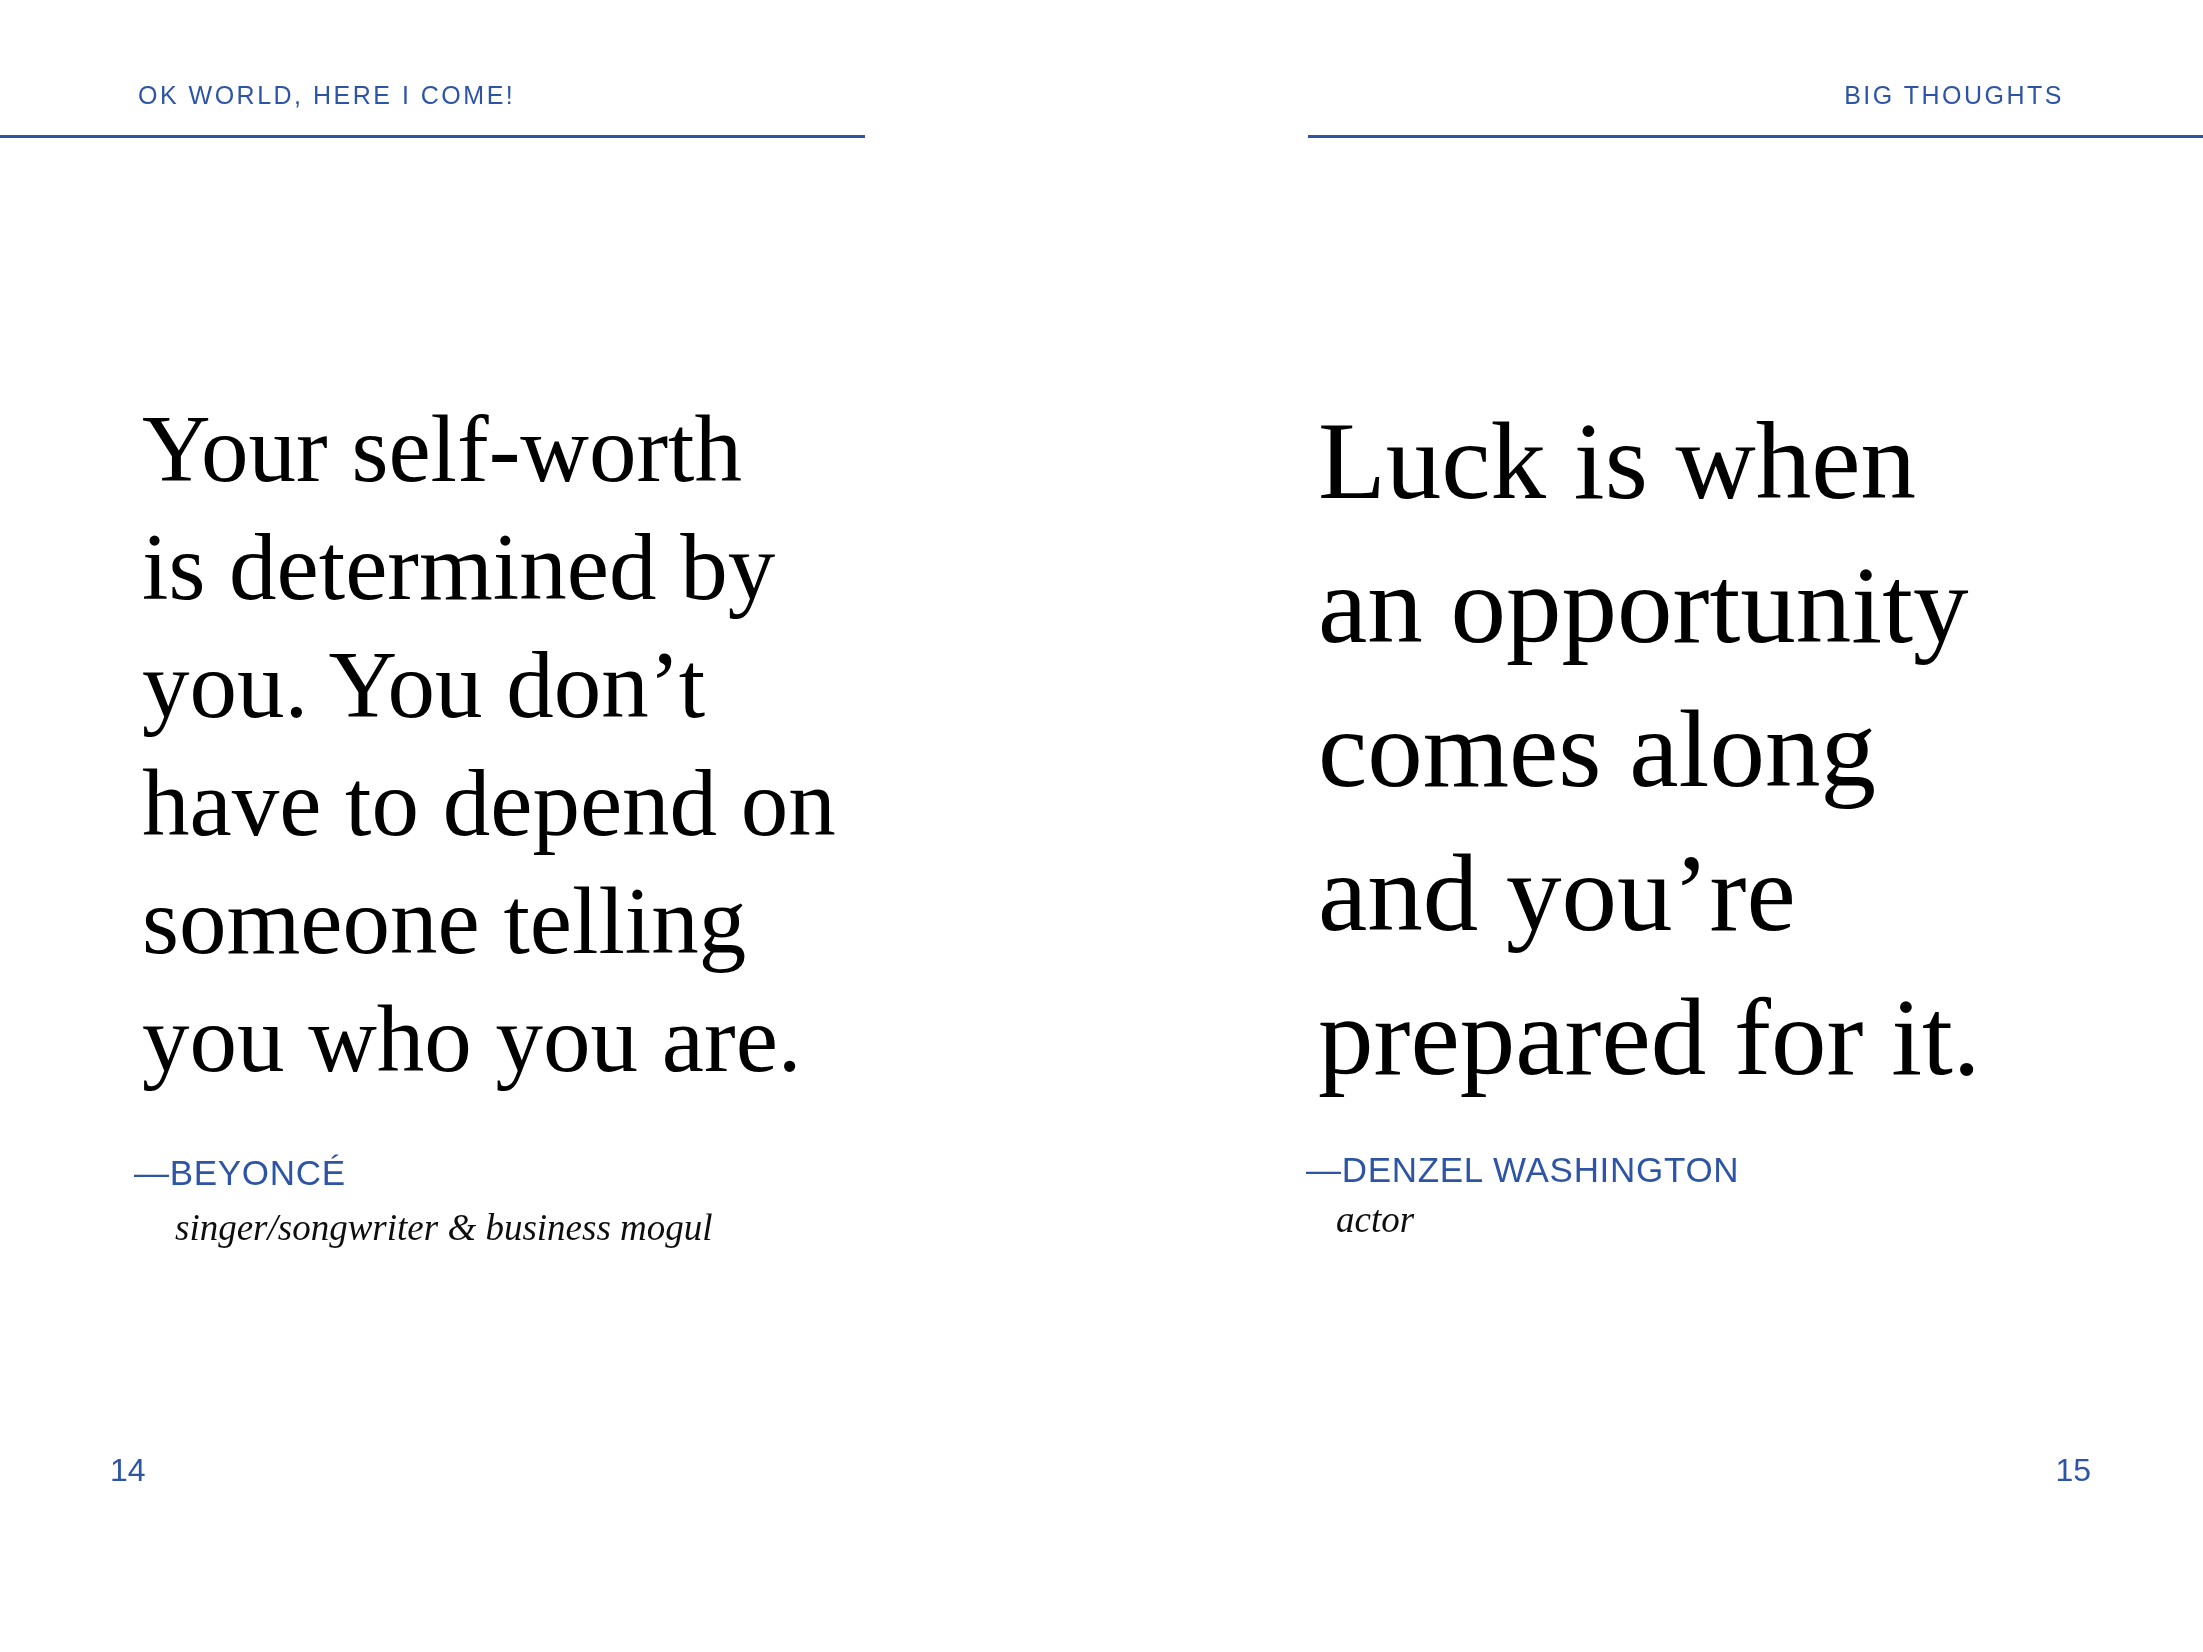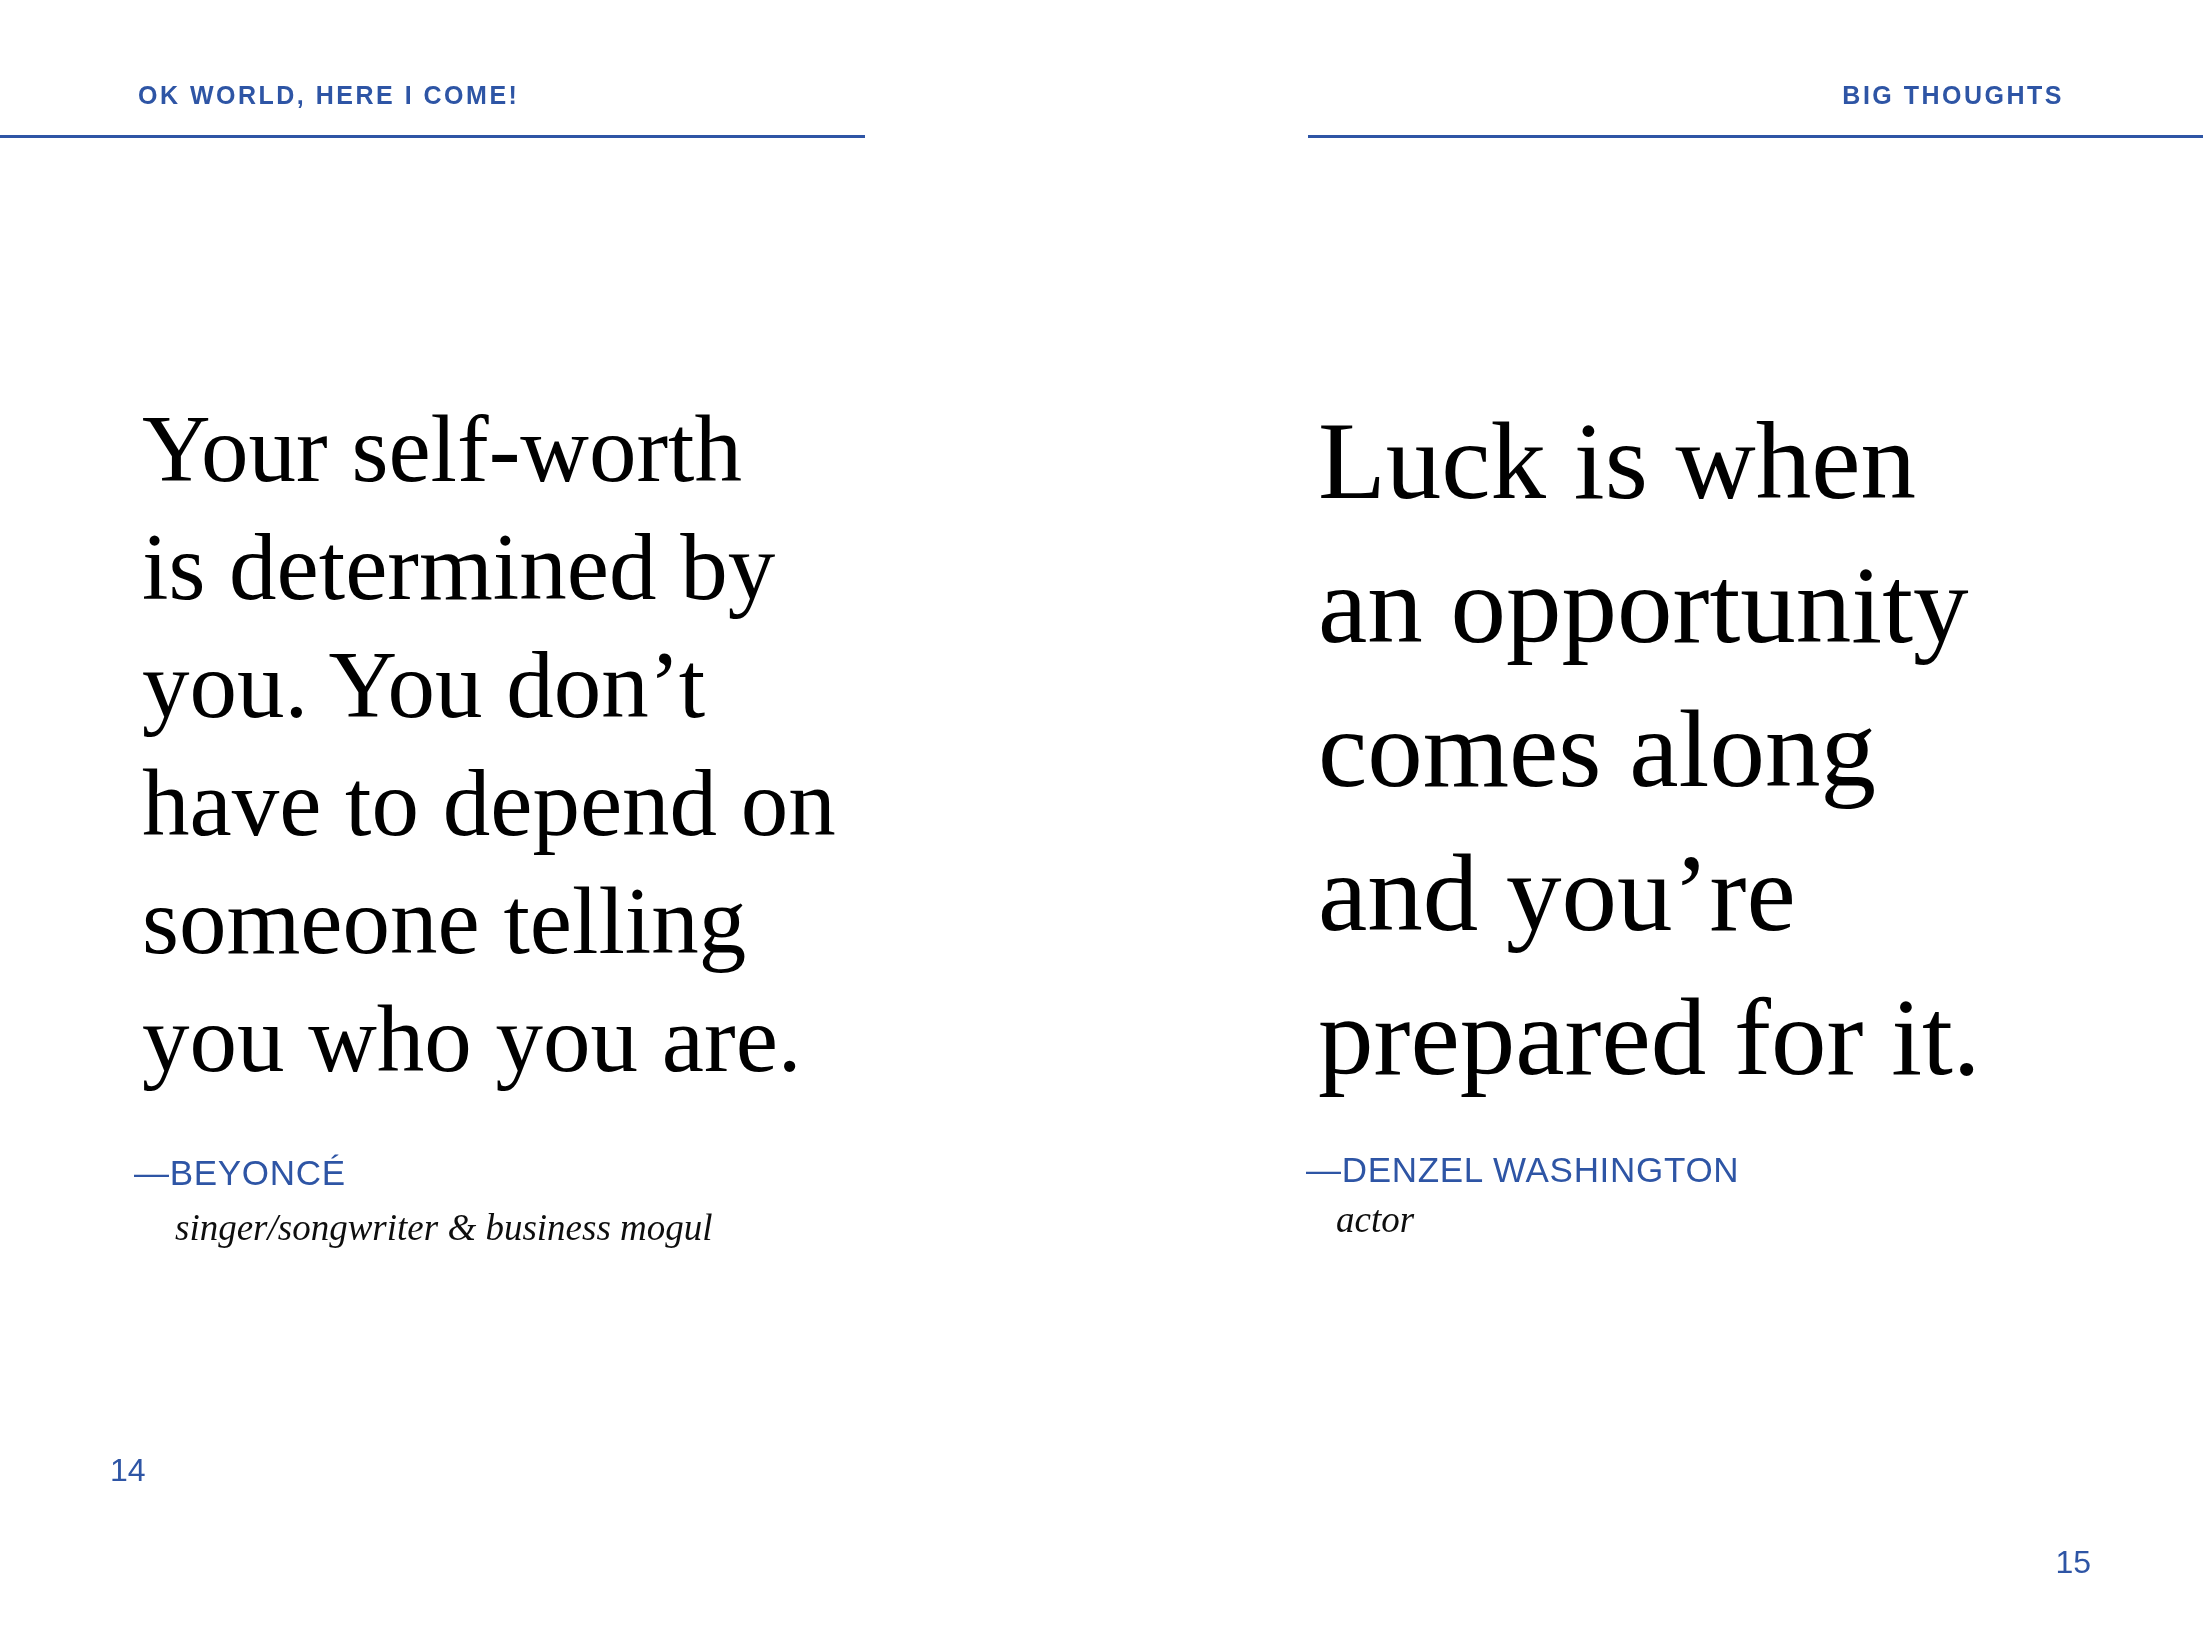--- a/index.html
+++ b/index.html
@@ -18,21 +18,20 @@
   .abs { position: absolute; }
 
   
   .running-head {
     font-family: "Liberation Sans", sans-serif;
     font-size: 25px;
     letter-spacing: 0.10em;
     line-height: 1;
     color: var(--accent, #2e55a5);
     white-space: nowrap;
-    font-weight: bold;
   }
   .head-left  { left: 138px; top: 83px; }
   .head-right { right: 140px; top: 83px; text-align: right; }
 
   .rule {
     height: 2.8px;
     background: var(--accent, #2e55a5);
     top: 135px;
   }
   .rule-left  { left: 0; width: 865px; }
@@ -81,21 +80,21 @@
   .attr-role-right { left: 1336px; top: 1201px; }
 
   
   .folio {
     font-family: "Liberation Sans", sans-serif;
     font-size: 32px;
     line-height: 1;
     color: var(--accent, #2e55a5);
   }
   .folio-left  { left: 110px;  top: 1454px; }
-  .folio-right { right: 113px; top: 1546px; }
+  .folio-right { right: 113px; top: 1454px; }
 </style>
 </head>
 <body>
 
 <div class="abs running-head head-left">OK WORLD, HERE I COME!</div>
 <div class="abs rule rule-left"></div>
 
 <div class="abs quote quote-left">Your self-worth
 is determined by
 you. You don’t

